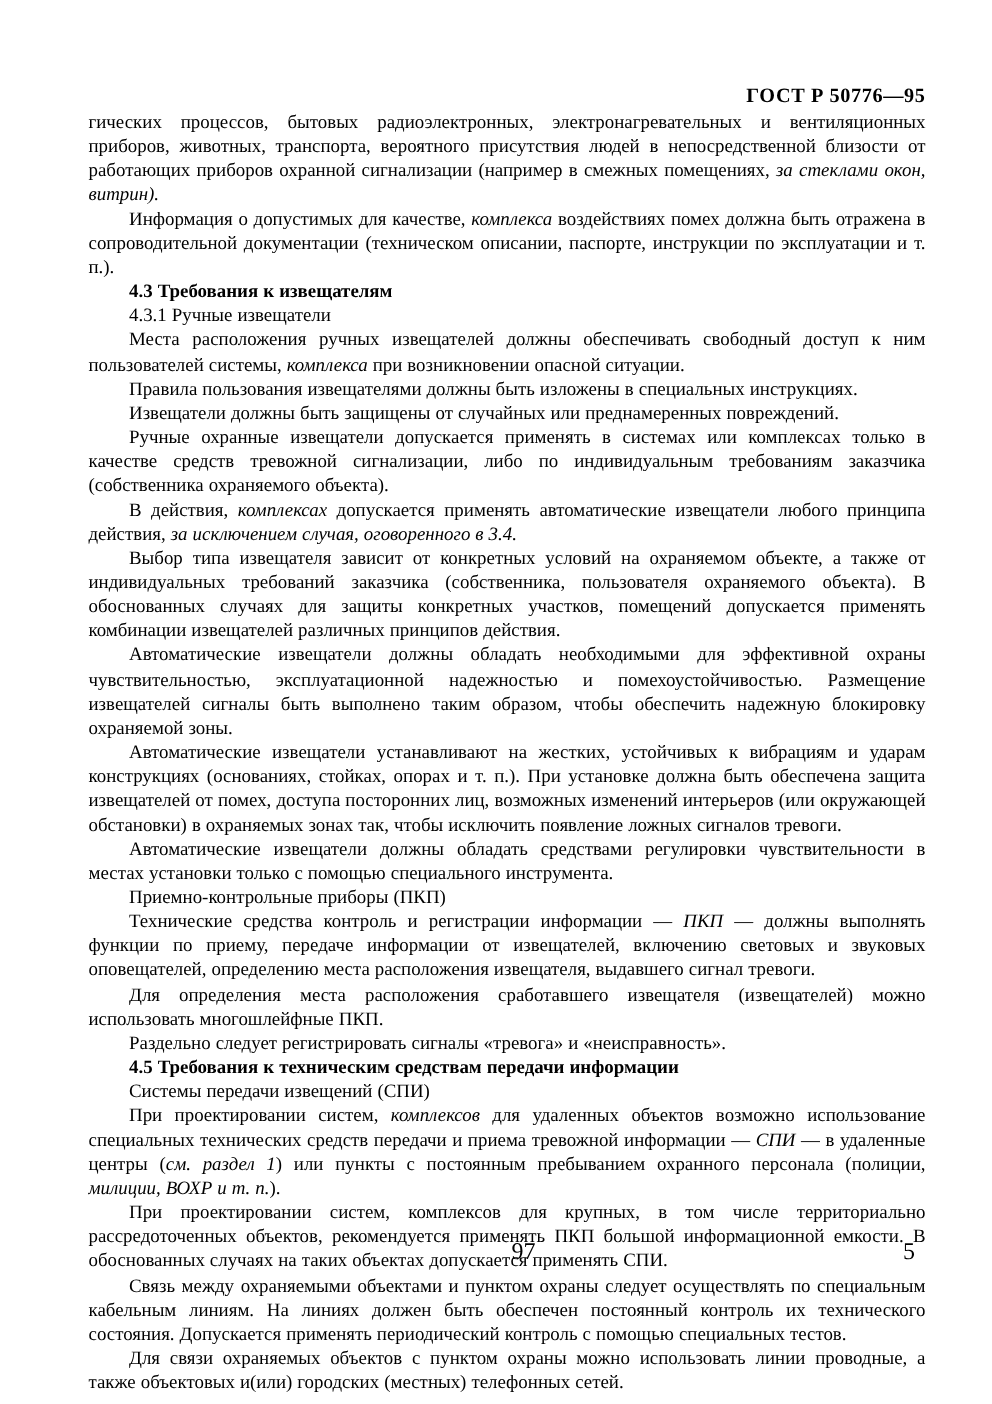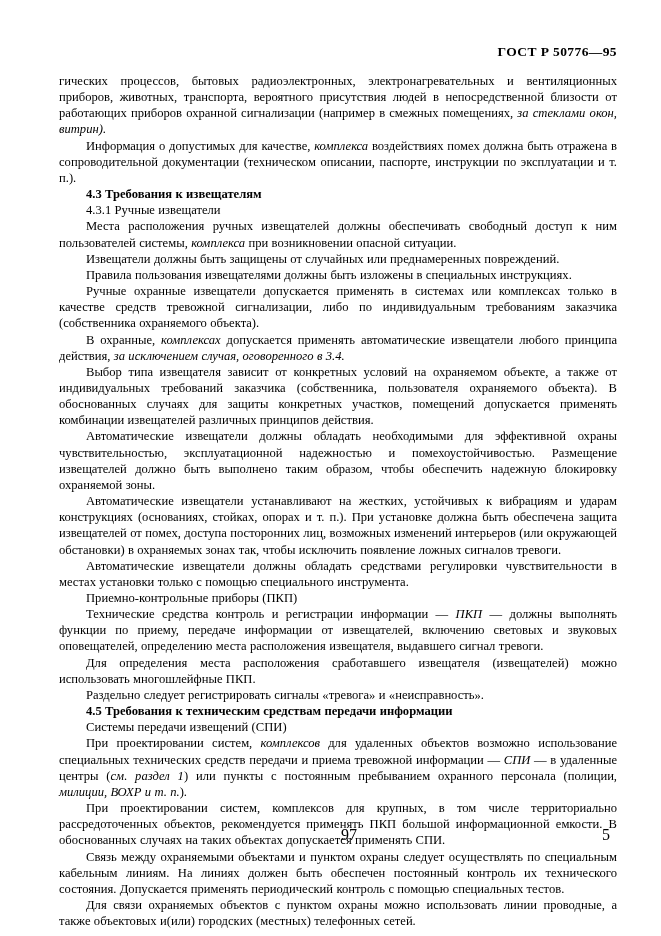--- a/index.html
+++ b/index.html
@@ -10,21 +10,21 @@
     color: #000;
     position: relative;
     overflow: hidden;
   }
   .page {
     position: absolute; inset: 0;
     background: #ffffff;
   }
   .doc-header {
     position: absolute;
-    top: 44px; left: 59px; width: 558px;
+    top: 56px; left: 59px; width: 558px;
     text-align: right;
     font-weight: bold;
     font-size: 13.5px;
     letter-spacing: 0.4px;
   }
   .doc-body {
     position: absolute;
     top: 73px; left: 59px; width: 558px;
   }
   p.para {
@@ -56,26 +56,26 @@
 <body>
 
 <div class="page">
   <div class="doc-header">ГОСТ Р 50776—95</div>
   <div class="doc-body">
       <p class="para"><span class="run-n">гических процессов, бытовых радиоэлектронных, электронагревательных и вентиляционных приборов, животных, транспорта, вероятного присутствия людей в непосредственной близости от работающих приборов охранной сигнализации (например в смежных помещениях, </span><span class="run-i">за стеклами окон, витрин).</span></p>
       <p class="para indent"><span class="run-n">Информация о допустимых для качестве, </span><span class="run-i">комплекса</span><span class="run-n"> воздействиях помех должна быть отражена в сопроводительной документации (техническом описании, паспорте, инструкции по эксплуатации и т. п.).</span></p>
       <p class="para indent bold"><span class="run-n">4.3 Требования к извещателям</span></p>
       <p class="para indent"><span class="run-n">4.3.1 Ручные извещатели</span></p>
       <p class="para indent"><span class="run-n">Места расположения ручных извещателей должны обеспечивать свободный доступ к ним пользователей системы, </span><span class="run-i">комплекса</span><span class="run-n"> при возникновении опасной ситуации.</span></p>
+      <p class="para indent"><span class="run-n">Правила пользования извещателями должны быть изложены в специальных инструкциях.</span></p>
       <p class="para indent"><span class="run-n">Извещатели должны быть защищены от случайных или преднамеренных повреждений.</span></p>
-      <p class="para indent"><span class="run-n">Правила пользования извещателями должны быть изложены в специальных инструкциях.</span></p>
       <p class="para indent italic"><span class="run-n">Ручные охранные извещатели допускается применять в системах или комплексах только в качестве средств тревожной сигнализации, либо по индивидуальным требованиям заказчика (собственника охраняемого объекта).</span></p>
-      <p class="para indent"><span class="run-n">В охранные, </span><span class="run-i">комплексах</span><span class="run-n"> допускается применять автоматические извещатели любого принципа действия, </span><span class="run-i">за исключением случая, оговоренного в 3.4.</span></p>
+      <p class="para indent"><span class="run-n">В действия, </span><span class="run-i">комплексах</span><span class="run-n"> допускается применять автоматические извещатели любого принципа действия, </span><span class="run-i">за исключением случая, оговоренного в 3.4.</span></p>
       <p class="para indent"><span class="run-n">Выбор типа извещателя зависит от конкретных условий на охраняемом объекте, а также от индивидуальных требований заказчика (собственника, пользователя охраняемого объекта). В обоснованных случаях для защиты конкретных участков, помещений допускается применять комбинации извещателей различных принципов действия.</span></p>
-      <p class="para indent"><span class="run-n">Автоматические извещатели должны обладать необходимыми для эффективной охраны чувствительностью, эксплуатационной надежностью и помехоустойчивостью. Размещение извещателей должно быть выполнено таким образом, чтобы обеспечить надежную блокировку охраняемой зоны.</span></p>
+      <p class="para indent"><span class="run-n">Автоматические извещатели должны обладать необходимыми для эффективной охраны чувствительностью, эксплуатационной надежностью и помехоустойчивостью. Размещение извещателей сигналы быть выполнено таким образом, чтобы обеспечить надежную блокировку охраняемой зоны.</span></p>
       <p class="para indent"><span class="run-n">Автоматические извещатели устанавливают на жестких, устойчивых к вибрациям и ударам конструкциях (основаниях, стойках, опорах и т. п.). При установке должна быть обеспечена защита извещателей от помех, доступа посторонних лиц, возможных изменений интерьеров (или окружающей обстановки) в охраняемых зонах так, чтобы исключить появление ложных сигналов тревоги.</span></p>
       <p class="para indent"><span class="run-n">Автоматические извещатели должны обладать средствами регулировки чувствительности в местах установки только с помощью специального инструмента.</span></p>
       <p class="para indent italic"><span class="run-n">Приемно-контрольные приборы (ПКП)</span></p>
       <p class="para indent"><span class="run-n">Технические средства контроль и регистрации информации — </span><span class="run-i">ПКП</span><span class="run-n"> — должны выполнять функции по приему, передаче информации от извещателей, включению световых и звуковых оповещателей, определению места расположения извещателя, выдавшего сигнал тревоги.</span></p>
       <p class="para indent italic"><span class="run-n">Для определения места расположения сработавшего извещателя (извещателей) можно использовать многошлейфные ПКП.</span></p>
       <p class="para indent"><span class="run-n">Раздельно следует регистрировать сигналы «тревога» и «неисправность».</span></p>
       <p class="para indent bold"><span class="run-n">4.5 Требования к техническим средствам передачи информации</span></p>
       <p class="para indent italic"><span class="run-n">Системы передачи извещений (СПИ)</span></p>
       <p class="para indent"><span class="run-n">При проектировании систем, </span><span class="run-i">комплексов</span><span class="run-n"> для удаленных объектов возможно использование специальных технических средств передачи и приема тревожной информации — </span><span class="run-i">СПИ</span><span class="run-n"> — в удаленные центры (</span><span class="run-i">см. раздел 1</span><span class="run-n">) или пункты с постоянным пребыванием охранного персонала (полиции, </span><span class="run-i">милиции, ВОХР и т. п.</span><span class="run-n">).</span></p>
       <p class="para indent italic"><span class="run-n">При проектировании систем, комплексов для крупных, в том числе территориально рассредоточенных объектов, рекомендуется применять ПКП большой информационной емкости. В обоснованных случаях на таких объектах допускается применять СПИ.</span></p>

